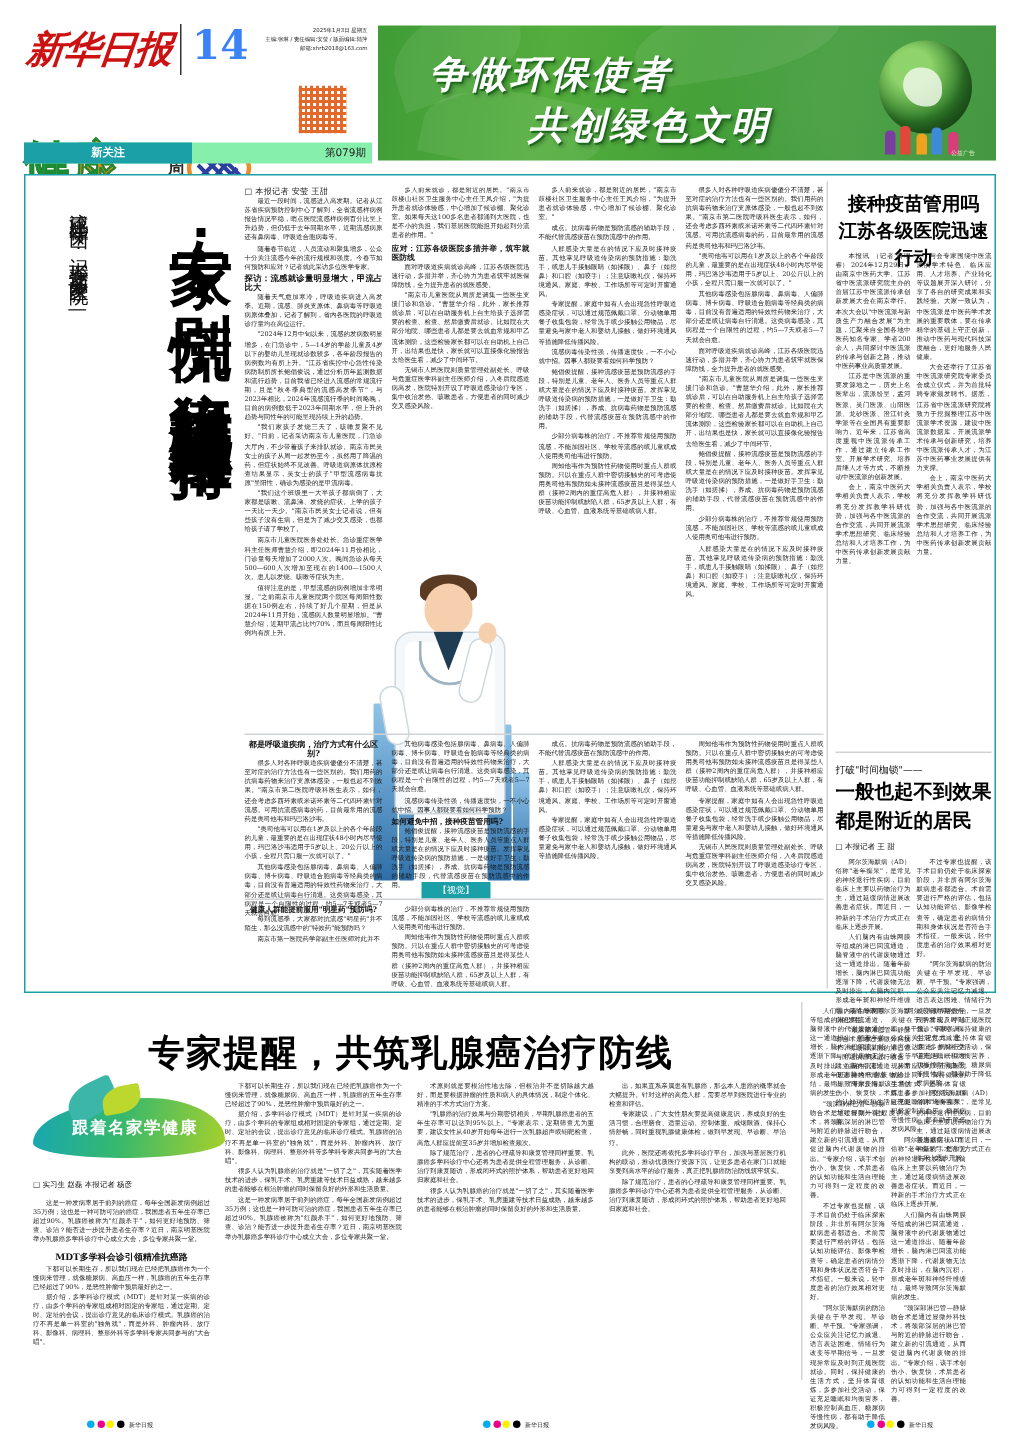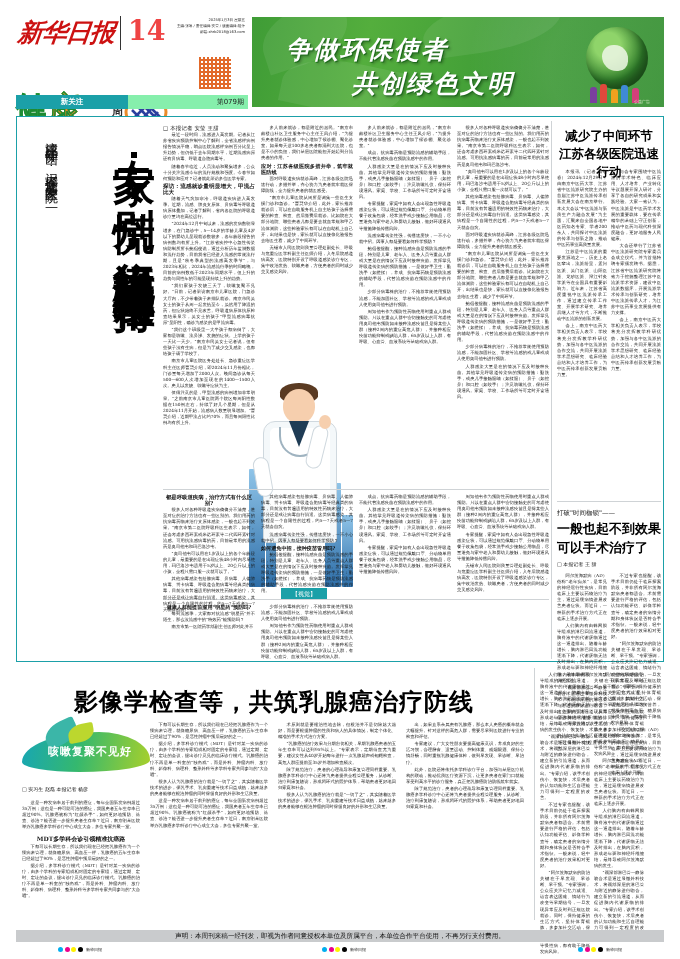--- a/index.html
+++ b/index.html
@@ -22,21 +22,21 @@
     font-weight:bold; font-size:25px; color:#cc1111;
     letter-spacing:-1px; font-style:italic;
     line-height:30px;
     white-space:nowrap;
     transform:skewX(-6deg);
   }
   .mh-divider { position:absolute; left:120px; top:16px; width:1px; height:34px; background:#333; }
   .mh-pagenum {
     position:absolute; left:128px; top:14px;
     font-family:"DejaVu Serif","Liberation Serif",serif;
-    font-weight:bold; font-size:27px; color:#ef4444; line-height:34px;
+    font-weight:bold; font-size:27px; color:#3b82f6; line-height:34px;
   }
   .mh-meta {
     position:absolute; left:150px; top:17px; width:95px;
     font-size:3.6px; line-height:6px; color:#222; text-align:right;
     white-space:nowrap;
   }
   .mh-meta div { letter-spacing:0px; }
 
   .jk-wrap { position:absolute; left:16px; top:52px; width:230px; height:46px; }
   .jk-text {
@@ -347,63 +347,63 @@
     </div>
     <div class="col" style="left:440px; top:377px; width:92px; font-size:4.3px; line-height:6.1px;">
       <p>周知他韦作为预防性药物使用时重点人群或预防。只以在重点人群中密切接触史的可考虑使用奥司他韦预防如未接种流感疫苗且是得某些人群（接种2周内的重症高危人群），并接种相应疫苗功能抑制或缺陷人群，65岁及以上人群，有呼吸、心血管、血液系统等基础或病人群。</p>
       <p>专家提醒，家庭中如有人会出现急性呼吸道感染症状，可以通过规范佩戴口罩、分动物单用餐子收集包袋，经常洗手或少接触公用物品，尽量避免与家中老人和婴幼儿接触，做好环境通风等措施降低传播风险。</p>
       <p>无锡市人民医院则质量管理处副处长、呼吸与危重症医学科副主任医师介绍，入冬后院感道病高发，医院特别开设了呼吸道感染诊疗专区，集中收治发热、咳嗽患者，方便患者的同时减少交叉感染风险。</p>
     </div>
 
     <div class="inner-rule" style="left:534px; top:4px; width:1px; height:538px;"></div>
 
     <div class="rh" style="left:540px; top:10px; width:104px; font-size:12.5px; line-height:18px;">
-      <div>减少了中间环节</div>
+      <div>接种疫苗管用吗</div>
       <div>江苏各级医院迅速行动</div>
     </div>
     <div class="col" style="left:540px; top:52px; width:50px; font-size:4.3px; line-height:6.1px;">
       <p>本报讯 （记者 蒋明睿） 2024年12月29日，由南京中医药大学、江苏省中医流派研究院主办的首届江苏中医流派传承创新发展大会在南京举行。本次大会以"中医流派与新质生产力融合发展"为主题，汇聚来自全国各地中医药知名专家、学者200余人，共同探讨中医流派的传承与创新之路，推动中医药事业高质量发展。</p>
       <p>江苏是中医流派的重要发源地之一，历史上名医辈出，流派纷呈，孟河医派、吴门医派、山阳医派、龙砂医派、澄江针灸学派等在全国具有重要影响力。近年来，江苏省高度重视中医流派传承工作，通过建立传承工作室、开展学术研究、培养后继人才等方式，不断推动中医流派的创新发展。</p>
       <p>会上，南京中医药大学相关负责人表示，学校将充分发挥教学科研优势，加强与各中医流派的合作交流，共同开展流派学术思想研究、临床经验总结和人才培养工作，为中医药传承创新发展贡献力量。</p>
     </div>
     <div class="col" style="left:594px; top:52px; width:50px; font-size:4.3px; line-height:6.1px;">
       <p>与会专家围绕中医流派的学术特色、临床应用、人才培养、产业转化等议题展开深入研讨，分享了各自的研究成果和实践经验。大家一致认为，中医流派是中医药学术发展的重要载体，要在传承精华的基础上守正创新，推动中医药与现代科技深度融合，更好地服务人民健康。</p>
       <p>大会还举行了江苏省中医流派研究院专家委员会成立仪式，并为首批特聘专家颁发聘书。据悉，江苏省中医流派研究院将致力于挖掘整理江苏中医流派学术资源，建设中医流派数据库，开展流派学术传承与创新研究，培养中医流派传承人才，为江苏中医药事业发展提供有力支撑。</p>
       <p>会上，南京中医药大学相关负责人表示，学校将充分发挥教学科研优势，加强与各中医流派的合作交流，共同开展流派学术思想研究、临床经验总结和人才培养工作，为中医药传承创新发展贡献力量。</p>
     </div>
 
     <div class="inner-rule" style="left:540px; top:384px; width:104px; height:1px;"></div>
 
     <div style="position:absolute; left:540px; top:392px; width:104px; font-size:6.5px;
                 font-family:'DejaVu Serif','Liberation Serif',serif; color:#111;">打破"时间枷锁"——</div>
     <div class="rh" style="left:540px; top:402px; width:104px; font-size:13px; line-height:19px; text-align:left;">
       <div>一般也起不到效果</div>
-      <div>可以手术治疗了</div>
+      <div>都是附近的居民</div>
     </div>
     <div style="position:absolute; left:540px; top:444px; width:104px; font-size:5px;
                 font-family:'DejaVu Serif','Liberation Serif',serif;">□ 本报记者 王 甜</div>
     <div class="col" style="left:540px; top:456px; width:50px; font-size:4.3px; line-height:6.1px;">
       <p>阿尔茨海默病（AD）俗称"老年痴呆"，是常见的神经退行性疾病，目前临床上主要以药物治疗为主，通过延缓病情进展改善患者症状。而近日，一种新的手术治疗方式正在临床上逐步开展。</p>
       <p>人们脑内有由蛛网膜等组成的淋巴回流通道，脑脊液中的代谢废物通过这一通道排出。随着年龄增长，脑内淋巴回流功能逐渐下降，代谢废物无法及时排出，在脑内沉积，形成老年斑和神经纤维缠结，最终导致阿尔茨海默病的发生。</p>
       <p>"颈深部淋巴管—静脉吻合术是通过显微外科技术，将颈部深层的淋巴管与附近的静脉进行吻合，建立新的引流通道，从而促进脑内代谢废物的排出。"专家介绍，该手术创伤小、恢复快，术后患者的认知功能和生活自理能力可得到一定程度的改善。</p>
     </div>
     <div class="col" style="left:594px; top:456px; width:50px; font-size:4.3px; line-height:6.1px;">
       <p>不过专家也提醒，该手术目前仍处于临床探索阶段，并非所有阿尔茨海默病患者都适合。术前需要进行严格的评估，包括认知功能评估、影像学检查等，确定患者的病情分期和身体状况是否符合手术指征。一般来说，轻中度患者的治疗效果相对更好。</p>
       <p>"阿尔茨海默病的防治关键在于早发现、早诊断、早干预。"专家强调，公众应关注记忆力减退、语言表达困难、情绪行为改变等早期信号，一旦发现异常应及时到正规医院就诊。同时，保持健康的生活方式，坚持体育锻炼，多参加社交活动，保证充足睡眠和均衡营养，积极控制高血压、糖尿病等慢性病，都有助于降低发病风险。</p>
       <p>阿尔茨海默病（AD）俗称"老年痴呆"，是常见的神经退行性疾病，目前临床上主要以药物治疗为主，通过延缓病情进展改善患者症状。而近日，一种新的手术治疗方式正在临床上逐步开展。</p>
     </div>
   </div>
 
-  <div class="sec2-title">影像学检查等，共筑乳腺癌治疗防线</div>
+  <div class="sec2-title">专家提醒，共筑乳腺癌治疗防线</div>
 
   <div class="leaf-logo">
     <div class="leaf-shape"></div>
     <div class="leaf-s2"></div>
     <div class="leaf-s3"></div>
-    <div class="leaf-txt">咳嗽复聚不见好</div>
+    <div class="leaf-txt">跟着名家学健康</div>
   </div>
 
   <div style="position:absolute; left:22px; top:786px; width:120px; font-size:5px;
               font-family:'DejaVu Serif','Liberation Serif',serif;">□ 实习生 赵磊 本报记者 杨彦</div>
 
   <div class="col" style="left:22px; top:800px; width:118px; font-size:4.3px; line-height:6.1px;">
     <p>这是一种发病率居于前列的癌症，每年全国新发病例超过35万例；这也是一种可防可治的癌症，我国患者五年生存率已超过90%。乳腺癌被称为"红颜杀手"，如何更好地预防、筛查、诊治？能否进一步提升患者生存率？近日，南京明基医院举办乳腺癌多学科诊疗中心成立大会，多位专家共聚一堂。</p>
     <p class="sub-h" style="font-size:6px; text-align:center; margin-top:6px;">MDT多学科会诊引领精准抗癌路</p>
     <p>下都可以长期生存，所以我们现在已经把乳腺癌作为一个慢病来管理，就像糖尿病、高血压一样，乳腺癌的五年生存率已经超过了90%，是恶性肿瘤中预后最好的之一。</p>
     <p>据介绍，多学科诊疗模式（MDT）是针对某一疾病的诊疗，由多个学科的专家组成相对固定的专家组，通过定期、定时、定址的会议，提出诊疗意见的临床诊疗模式。乳腺癌的治疗不再是单一科室的"独角戏"，而是外科、肿瘤内科、放疗科、影像科、病理科、整形外科等多学科专家共同参与的"大合唱"。</p>
@@ -437,23 +437,20 @@
     <p>"阿尔茨海默病的防治关键在于早发现、早诊断、早干预。"专家强调，公众应关注记忆力减退、语言表达困难、情绪行为改变等早期信号，一旦发现异常应及时到正规医院就诊。同时，保持健康的生活方式，坚持体育锻炼，多参加社交活动，保证充足睡眠和均衡营养，积极控制高血压、糖尿病等慢性病，都有助于降低发病风险。</p>
   </div>
   <div class="col" style="left:594px; top:672px; width:50px; font-size:4.3px; line-height:6.1px;">
     <p>"阿尔茨海默病的防治关键在于早发现、早诊断、早干预。"专家强调，公众应关注记忆力减退、语言表达困难、情绪行为改变等早期信号，一旦发现异常应及时到正规医院就诊。同时，保持健康的生活方式，坚持体育锻炼，多参加社交活动，保证充足睡眠和均衡营养，积极控制高血压、糖尿病等慢性病，都有助于降低发病风险。</p>
     <p>阿尔茨海默病（AD）俗称"老年痴呆"，是常见的神经退行性疾病，目前临床上主要以药物治疗为主，通过延缓病情进展改善患者症状。而近日，一种新的手术治疗方式正在临床上逐步开展。</p>
     <p>人们脑内有由蛛网膜等组成的淋巴回流通道，脑脊液中的代谢废物通过这一通道排出。随着年龄增长，脑内淋巴回流功能逐渐下降，代谢废物无法及时排出，在脑内沉积，形成老年斑和神经纤维缠结，最终导致阿尔茨海默病的发生。</p>
     <p>"颈深部淋巴管—静脉吻合术是通过显微外科技术，将颈部深层的淋巴管与附近的静脉进行吻合，建立新的引流通道，从而促进脑内代谢废物的排出。"专家介绍，该手术创伤小、恢复快，术后患者的认知功能和生活自理能力可得到一定程度的改善。</p>
   </div>
   <div class="inner-rule" style="position:absolute; left:534px; top:668px; width:1px; height:252px; background:#cfd3d6;"></div>
 
-  <div class="foot-bar">
-    <div class="foot-txt">声明：本周刊来稿一经刊发，即视为作者同意授权本单位及所属平台，本单位合作平台使用，不再另行支付费用。</div>
-  </div>
 
   <div class="reg-marks" style="left:58px;">
     <div class="reg-dot" style="background:#00aeef;"></div>
     <div class="reg-dot" style="background:#ec008c;"></div>
     <div class="reg-dot" style="background:#fff200;"></div>
     <div class="reg-dot" style="background:#000;"></div>
     <span class="reg-lbl">新华日报</span>
   </div>
   <div class="reg-marks" style="left:322px;">
     <div class="reg-dot" style="background:#00aeef;"></div>

